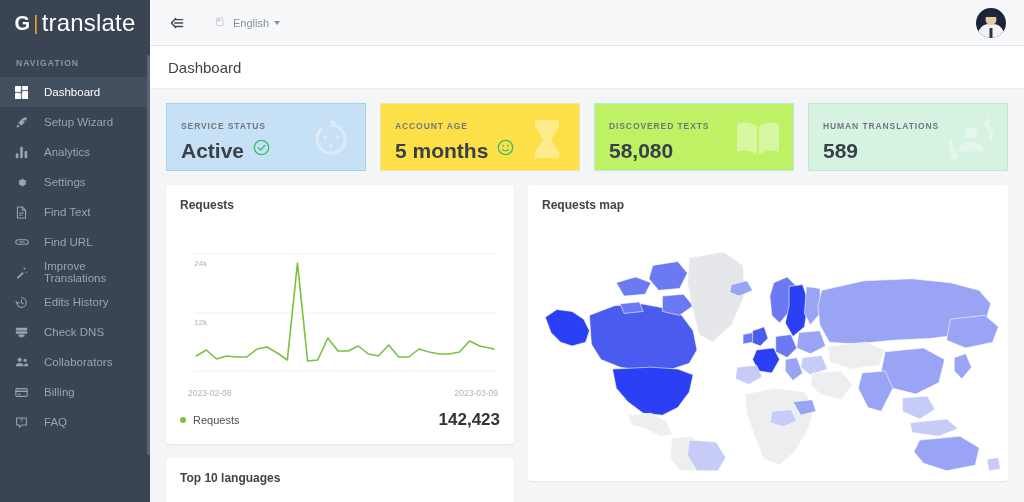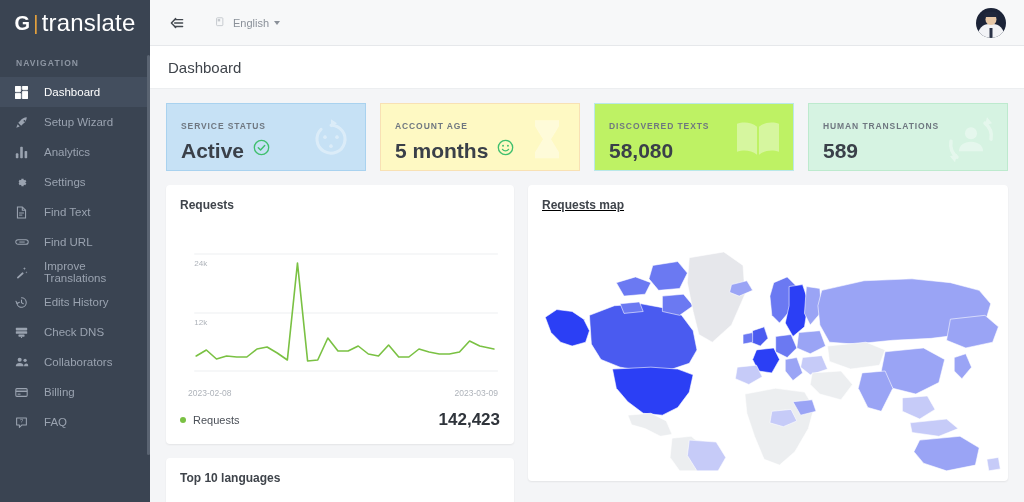--- a/index.html
+++ b/index.html
@@ -106,21 +106,21 @@
     color: #6f7780; text-transform: uppercase;
   }
   .card .c-value-row { display: flex; align-items: flex-start; margin-top: 8px; }
   .card .c-value { font-size: 21px; color: #3a4049; font-weight: bold; }
   .card .c-emoji { margin-left: 9px; display: flex; align-items: center; }
   .card .c-watermark {
     position: absolute; right: 10px; top: 50%; transform: translateY(-42%);
     opacity: .38;
   }
   .card.blue   { background: #c6e1f5; border: 1px solid #a9d2ef; }
-  .card.yellow { background: #fef9c3; border: 1px solid #f8e1b4; }
+  .card.yellow { background: #fde047; border: 1px solid #f8e1b4; }
   .card.cyan   { background: #bef264; border: 1px solid #b9e8e8; }
   .card.green  { background: #d6f3e2; border: 1px solid #bdeace; }
 
   
   .panels { display: flex; gap: 14px; margin-top: 14px; }
   .col-left { width: 348px; min-width: 348px; }
   .col-right { flex: 1; }
   .panel {
     background: #ffffff; border-radius: 4px;
     box-shadow: 0 1px 2px rgba(0,0,0,.07);
@@ -141,21 +141,21 @@
     display: flex; align-items: center; justify-content: space-between;
     padding: 12px 14px 14px 14px;
   }
   .legend-left { display: flex; align-items: center; font-size: 11px; color: #4a4f57; }
   .legend-dot {
     width: 6px; height: 6px; border-radius: 50%; background: #7ac143; margin-right: 7px;
   }
   .legend-value { font-size: 17px; color: #2f343b; font-weight: bold; }
 
   
-  .map-panel { height: 296px; position: relative; overflow: hidden; text-decoration: underline; }
+  .map-panel { height: 296px; position: relative; overflow: hidden; }
   .map-svg { display: block; width: 100%; height: 258px; }
 
   
   .lang-panel { margin-top: 14px; height: 120px; overflow: hidden; }
   .lang-head {
     display: flex; justify-content: space-between;
     padding: 8px 14px 0 14px; font-size: 10.5px; color: #8b9099;
   }
 </style>
 </head>

